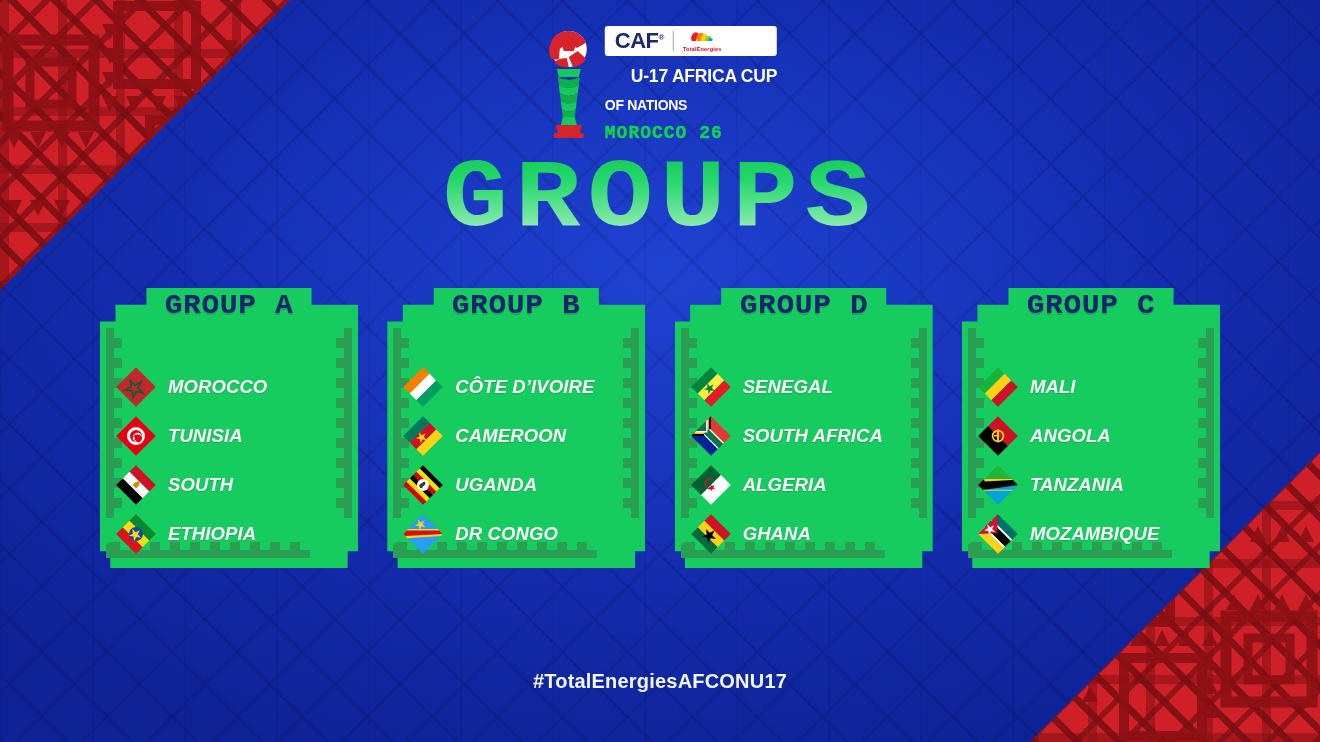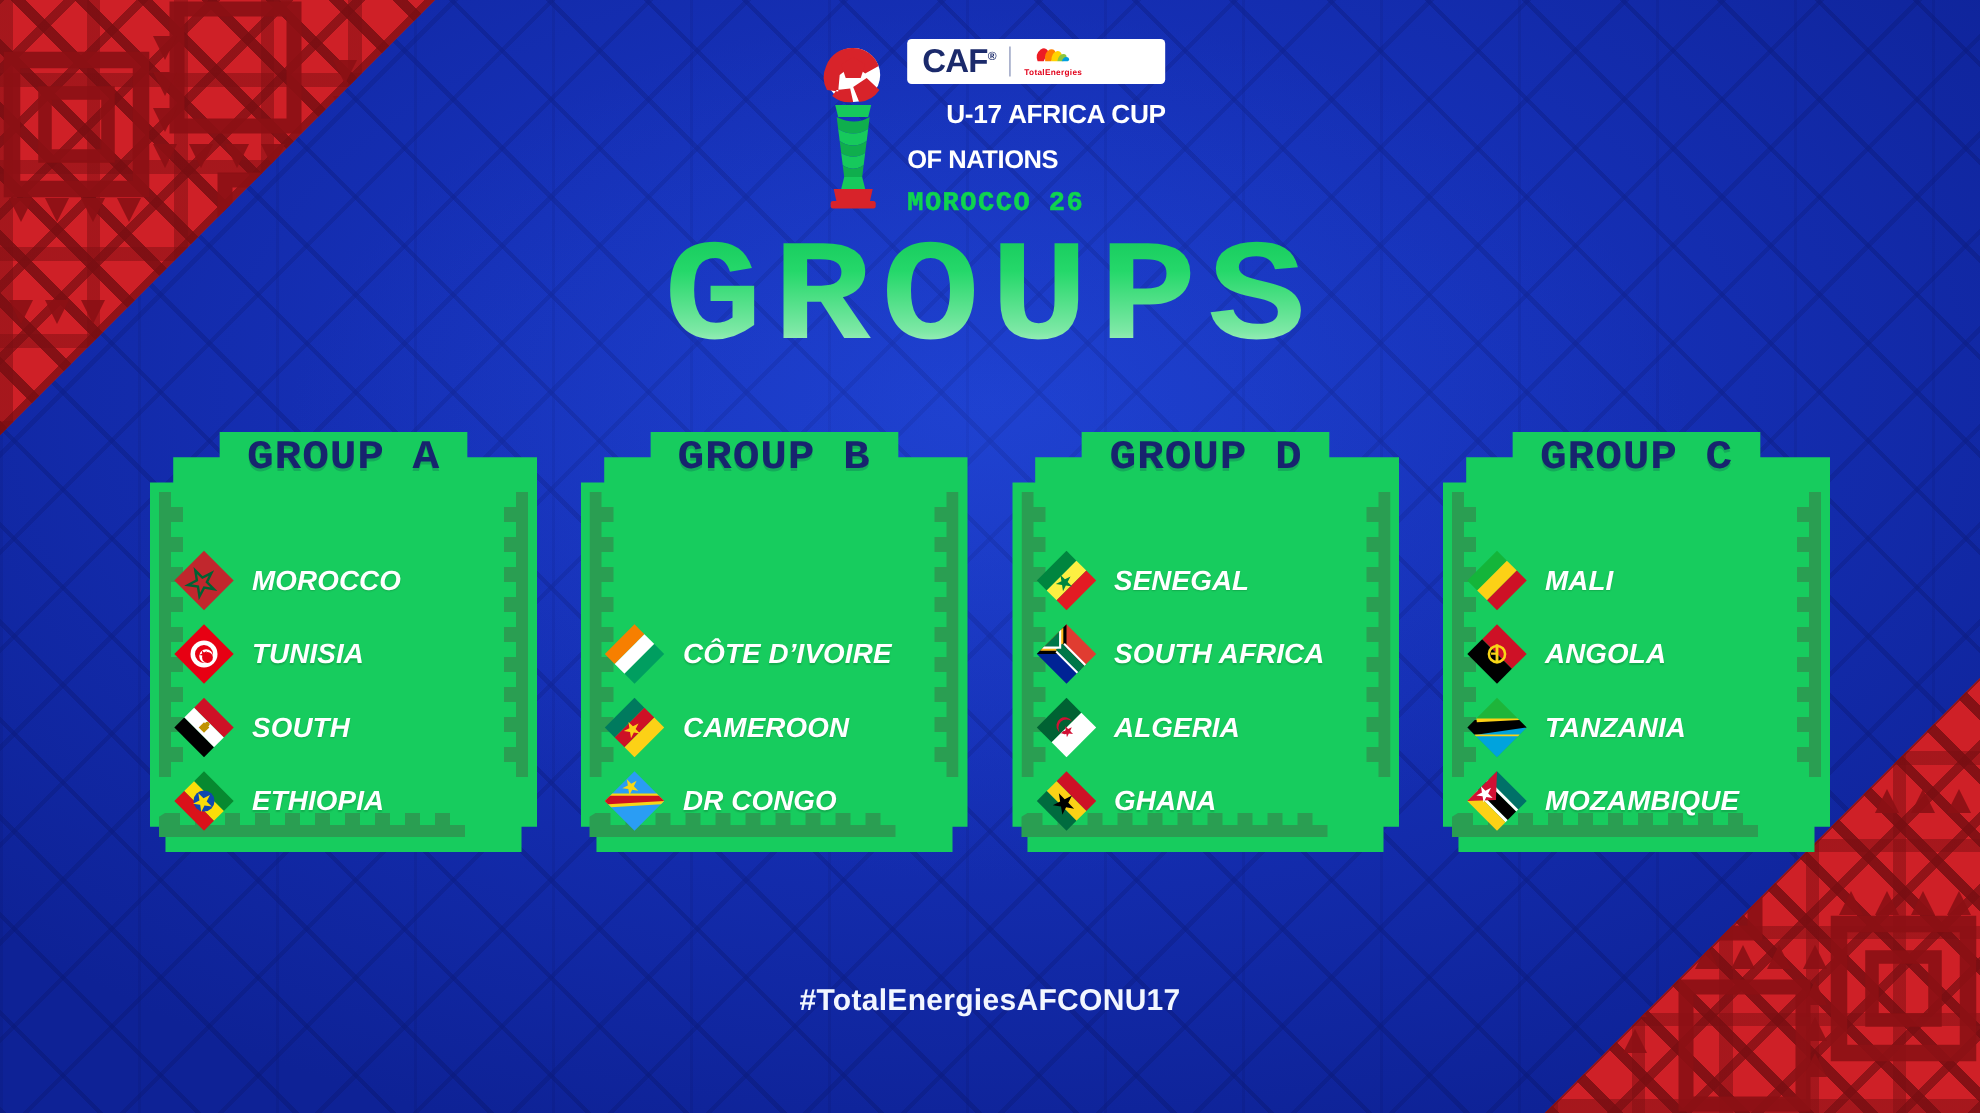--- a/index.html
+++ b/index.html
@@ -69,21 +69,21 @@
   }
   .caf-reg{ font-size:8px; vertical-align:super; }
   .caf-div{ width:1px; height:20px; background:#9aa3c4; }
   .te-logo{ display:flex; flex-direction:column; align-items:center; gap:1px; }
   .te-word{ font-size:5.5px; font-weight:bold; color:#e2001a; letter-spacing:.2px; }
   .evt-line1{
     font-weight:bold; font-size:17.5px; color:#fff; letter-spacing:-.2px;
     line-height:1.02; white-space:nowrap;padding-left:26px;
   }
   .evt-line2{
-    font-weight:bold; font-size:17px; color:#fff; letter-spacing:-.3px;
+    font-weight:bold; font-size:14px; color:#fff; letter-spacing:-.3px;
     line-height:1.02; white-space:nowrap;
   }
   .evt-line3{
     font-size:18px; color:#0fd44f; letter-spacing:1px; line-height:1.05;
     font-family:"Liberation Mono", monospace; font-weight:bold;
     -webkit-text-stroke:.4px #0fd44f; white-space:nowrap;
   }
 
   
   .groups-title{
@@ -143,21 +143,21 @@
     letter-spacing:.1px; white-space:nowrap;
     text-shadow:0 1px 1px rgba(0,60,25,.22);
   }
 
   
   .date-line{
     position:absolute; left:0; right:0; top:602px; text-align:center; z-index:5;
     font-weight:bold; font-size:34px; color:#16cc57; letter-spacing:.2px;
   }
   .hashtag{
-    position:absolute; left:0; right:0; top:656px; text-align:center; z-index:5;
+    position:absolute; left:0; right:0; top:670px; text-align:center; z-index:5;
     font-weight:bold; font-size:20px; color:#f2f6ff; letter-spacing:.2px;
   }
 </style>
 </head>
 <body>
 
 <div class="stage">
 
   <div class="bg-texture"></div>
   <div class="bg-vignette"></div>
@@ -373,20 +373,37 @@
                   <path d="M20 16.2 l1.3 4 h4.2l-3.4 2.5 1.3 4 -3.4-2.5 -3.4 2.5 1.3-4 -3.4-2.5 h4.2z" fill="#fcd116"></path>
                 </g>
               </svg>
           </span>
           <span class="team-name">CAMEROON</span>
         </div>
         <div class="team">
           <span class="flag-diamond">
             <svg viewBox="0 0 40 40">
                 <g transform="rotate(45 20 20)">
+                  <rect x="6" y="6" width="28" height="4.66" fill="#000"></rect>
+                  <rect x="6" y="10.66" width="28" height="4.67" fill="#fcdc04"></rect>
+                  <rect x="6" y="15.33" width="28" height="4.67" fill="#d90000"></rect>
+                  <rect x="6" y="20" width="28" height="4.66" fill="#000"></rect>
+                  <rect x="6" y="24.66" width="28" height="4.67" fill="#fcdc04"></rect>
+                  <rect x="6" y="29.33" width="28" height="4.67" fill="#d90000"></rect>
+                  <circle cx="20" cy="20" r="6" fill="#fff"></circle>
+                  <path d="M19 16.5 q2.6 .6 2.2 3 -1 1.6 .4 3.2 l-1.4 1.4 -2.4-.8 q-1-2.6 .6-4 q-1.4-1.4 .6-2.8z" fill="#333"></path>
+                </g>
+              </svg>
+          </span>
+          <span class="team-name">UGANDA</span>
+        </div>
+        <div class="team">
+          <span class="flag-diamond">
+            <svg viewBox="0 0 40 40">
+                <g transform="rotate(45 20 20)">
                   <rect x="6" y="6" width="28" height="28" fill="#2a9df4"></rect>
                   <path d="M6 27 L27 6 h7 v3 L12 34 H6z" fill="#f7d618"></path>
                   <path d="M6 29 L29 6 h5 L9 34 H6z" fill="#ce1021"></path>
                   <path d="M11.5 9.5 l1.3 3.9 h4.1l-3.3 2.4 1.3 3.9 -3.4-2.4 -3.3 2.4 1.3-3.9 -3.3-2.4 h4.1z" fill="#f7d618"></path>
                 </g>
               </svg>
           </span>
           <span class="team-name">DR CONGO</span>
         </div>
       </div>

